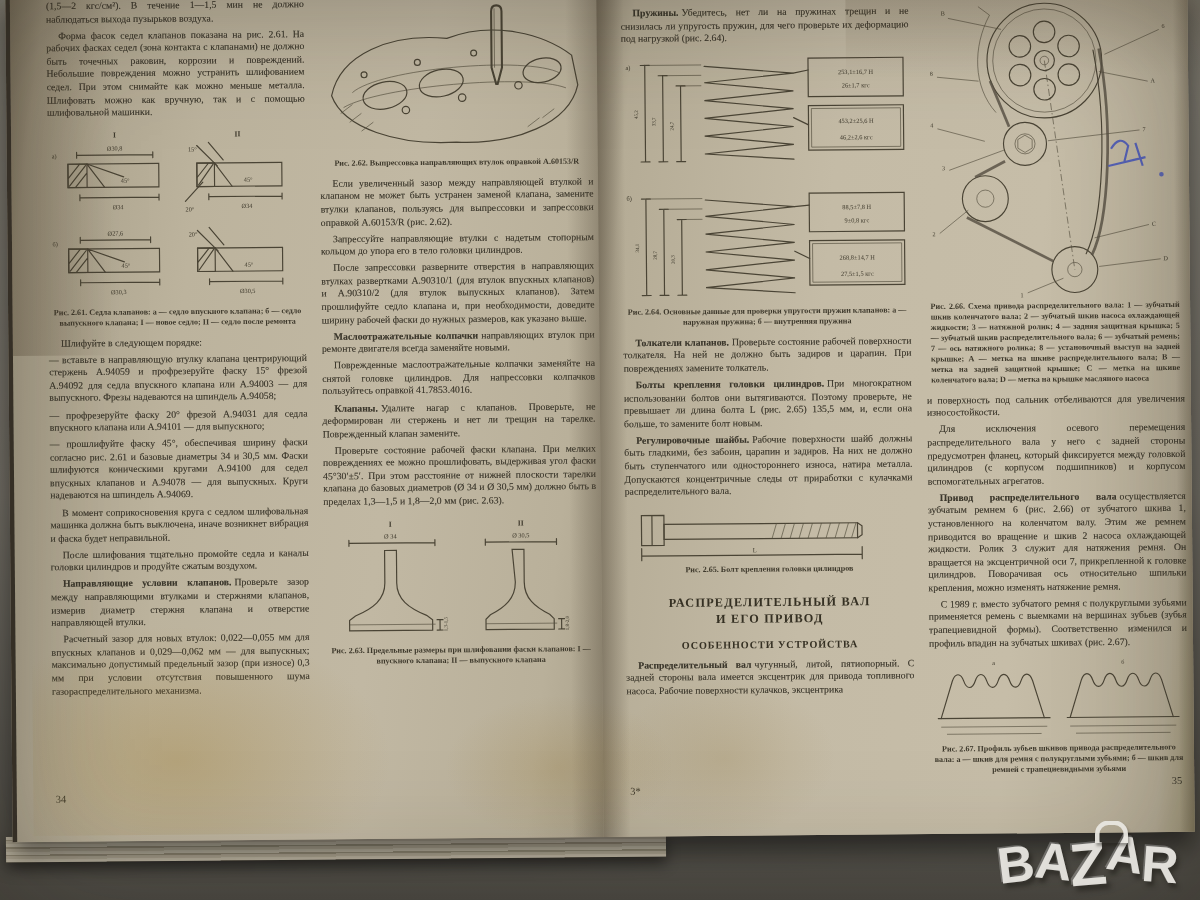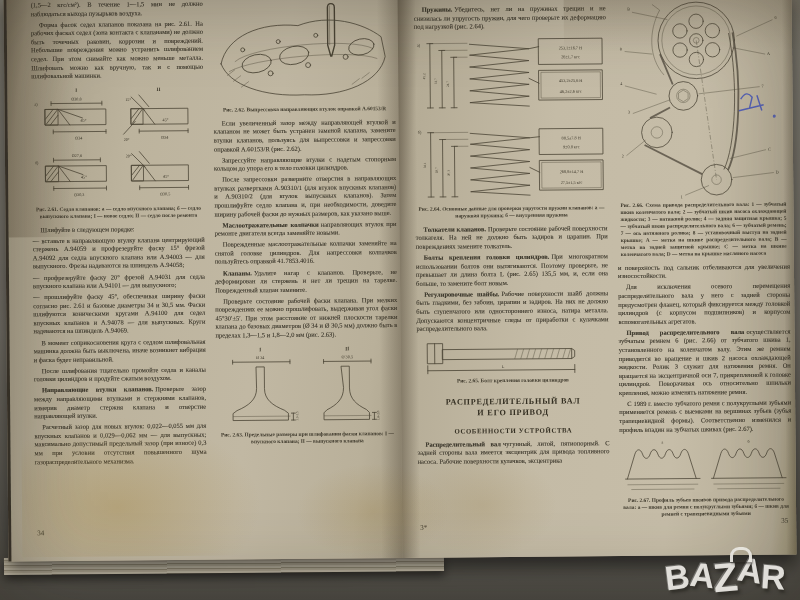--- a/index.html
+++ b/index.html
@@ -129,21 +129,21 @@
           </svg>
           <figcaption class="caption">Рис. 2.61. Седла клапанов: а — седло впускного клапана; б — седло выпускного клапана; I — новое седло; II — седло после ремонта</figcaption>
         </figure>
 
         <p class="txt ind">Шлифуйте в следующем порядке:</p>
         <p class="txt">— вставьте в направляющую втулку клапана центрирующий стержень А.94059 и профрезеруйте фаску 15° фрезой А.94092 для седла впускного клапана или А.94003 — для выпускного. Фрезы надеваются на шпиндель А.94058;</p>
         <p class="txt">— профрезеруйте фаску 20° фрезой А.94031 для седла впускного клапана или А.94101 — для выпускного;</p>
         <p class="txt">— прошлифуйте фаску 45°, обеспечивая ширину фаски согласно рис. 2.61 и базовые диаметры 34 и 30,5 мм. Фаски шлифуются коническими кругами А.94100 для седел впускных клапанов и А.94078 — для выпускных. Круги надеваются на шпиндель А.94069.</p>
         <p class="txt ind">В момент соприкосновения круга с седлом шлифовальная машинка должна быть выключена, иначе возникнет вибрация и фаска будет неправильной.</p>
         <p class="txt ind">После шлифования тщательно промойте седла и каналы головки цилиндров и продуйте сжатым воздухом.</p>
-        <p class="txt ind"><b class="lead">Направляющие втулки клапанов.</b><span>Проверьте зазор между направляющими втулками и стержнями клапанов, измерив диаметр стержня клапана и отверстие направляющей втулки.</span></p>
+        <p class="txt ind"><b class="lead">Направляющие условии клапанов.</b><span>Проверьте зазор между направляющими втулками и стержнями клапанов, измерив диаметр стержня клапана и отверстие направляющей втулки.</span></p>
         <p class="txt ind">Расчетный зазор для новых втулок: 0,022—0,055 мм для впускных клапанов и 0,029—0,062 мм — для выпускных; максимально допустимый предельный зазор (при износе) 0,3 мм при условии отсутствия повышенного шума газораспределительного механизма.</p>
       </div>
 
       <div class="col col-l2">
         <figure class="fig">
           <svg width="182" viewBox="0 0 184 104">
             <path class="ln" d="M8,62 C14,34 48,20 86,24 C118,12 152,22 170,36 L174,56 C168,82 132,96 92,94 C52,96 16,84 8,62 Z"></path>
             <path class="lnt" d="M22,60 C40,44 140,36 162,48 M16,70 C40,56 140,48 166,58"></path>
             <ellipse class="ln" cx="44" cy="62" rx="15" ry="9" transform="rotate(-12 44 62)"></ellipse>
             <ellipse class="ln" cx="82" cy="54" rx="15" ry="9" transform="rotate(-12 82 54)"></ellipse>

